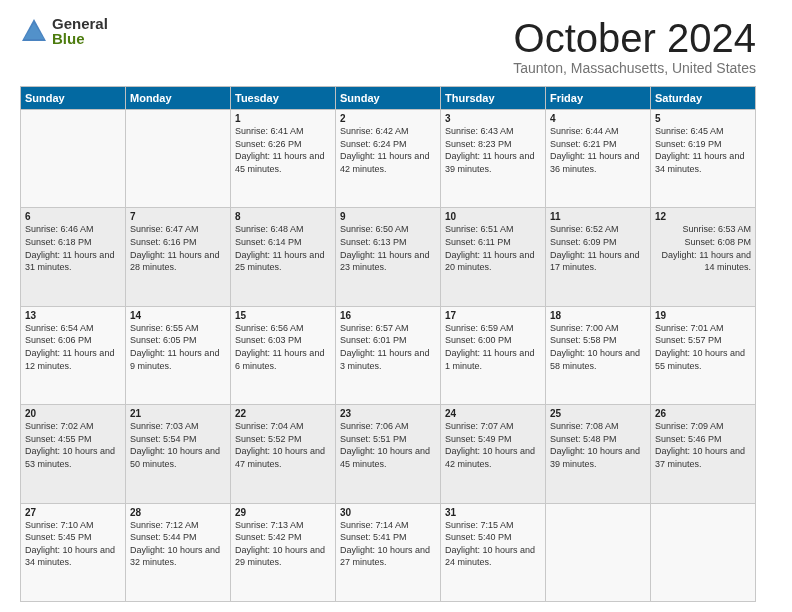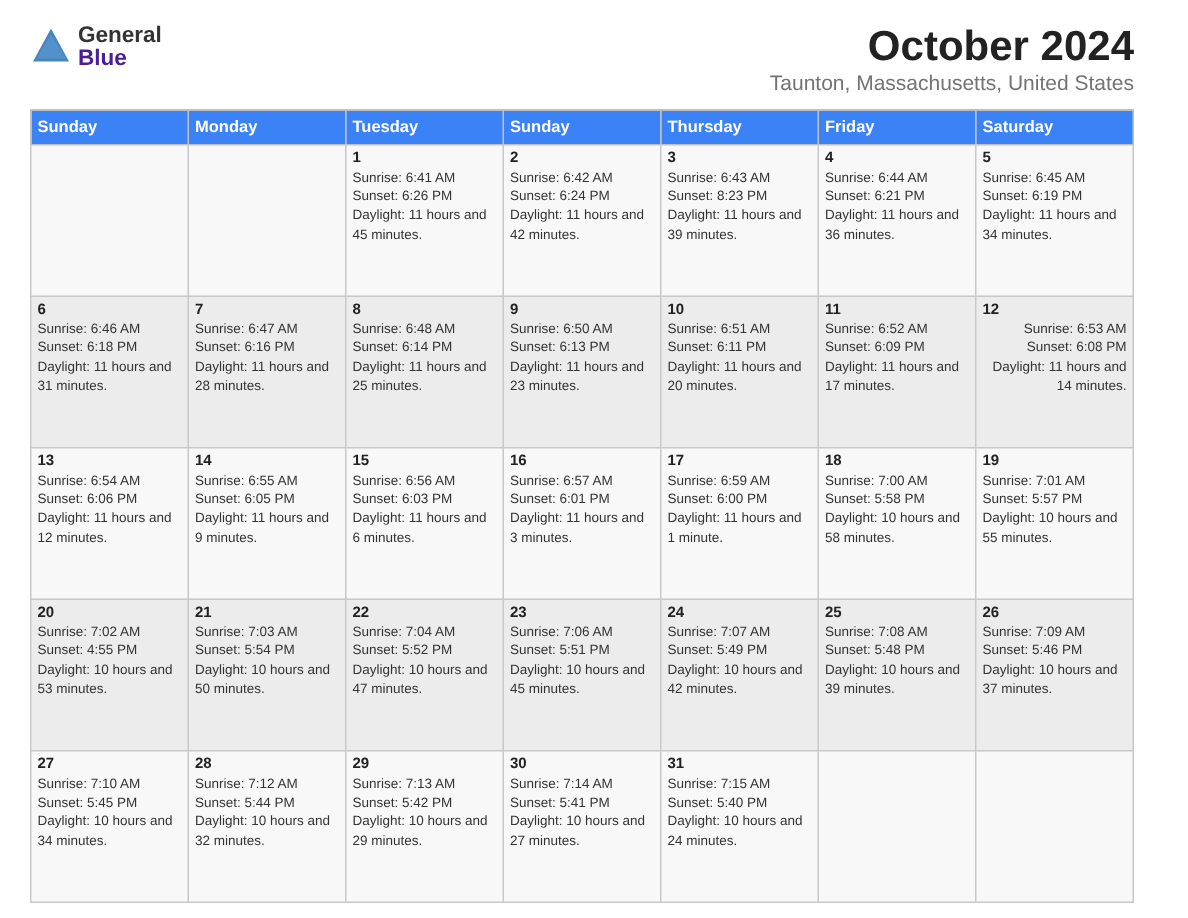--- a/index.html
+++ b/index.html
@@ -33,47 +33,47 @@
       line-height: 1;
     }
     .logo-general {
       font-size: 15px;
       font-weight: bold;
       color: #333;
     }
     .logo-blue {
       font-size: 15px;
       font-weight: bold;
-      color: #4c1d95;
+      color: #4d7c0f;
     }
     .logo-icon {
       width: 28px;
       height: 28px;
       margin-right: 4px;
     }
     .title-block {
       text-align: right;
     }
     .month-title {
-      font-size: 28px;
-      font-weight: bold;
+      font-size: 40px;
+      font-weight: normal;
       color: #222;
       line-height: 1.1;
     }
     .location-title {
       font-size: 14px;
       color: #737373;
     }
     .calendar-table {
       width: 100%;
       border-collapse: collapse;
       flex: 1;
     }
     .calendar-table thead tr th {
-      background-color: #3b82f6;
+      background-color: #0369a1;
       color: #fff;
       font-size: 11px;
       font-weight: bold;
       padding: 5px 4px;
       text-align: left;
       border: 1px solid #c0c0c0;
     }
     .calendar-table tbody tr td {
       vertical-align: top;
       border: 1px solid #c8c8c8;

